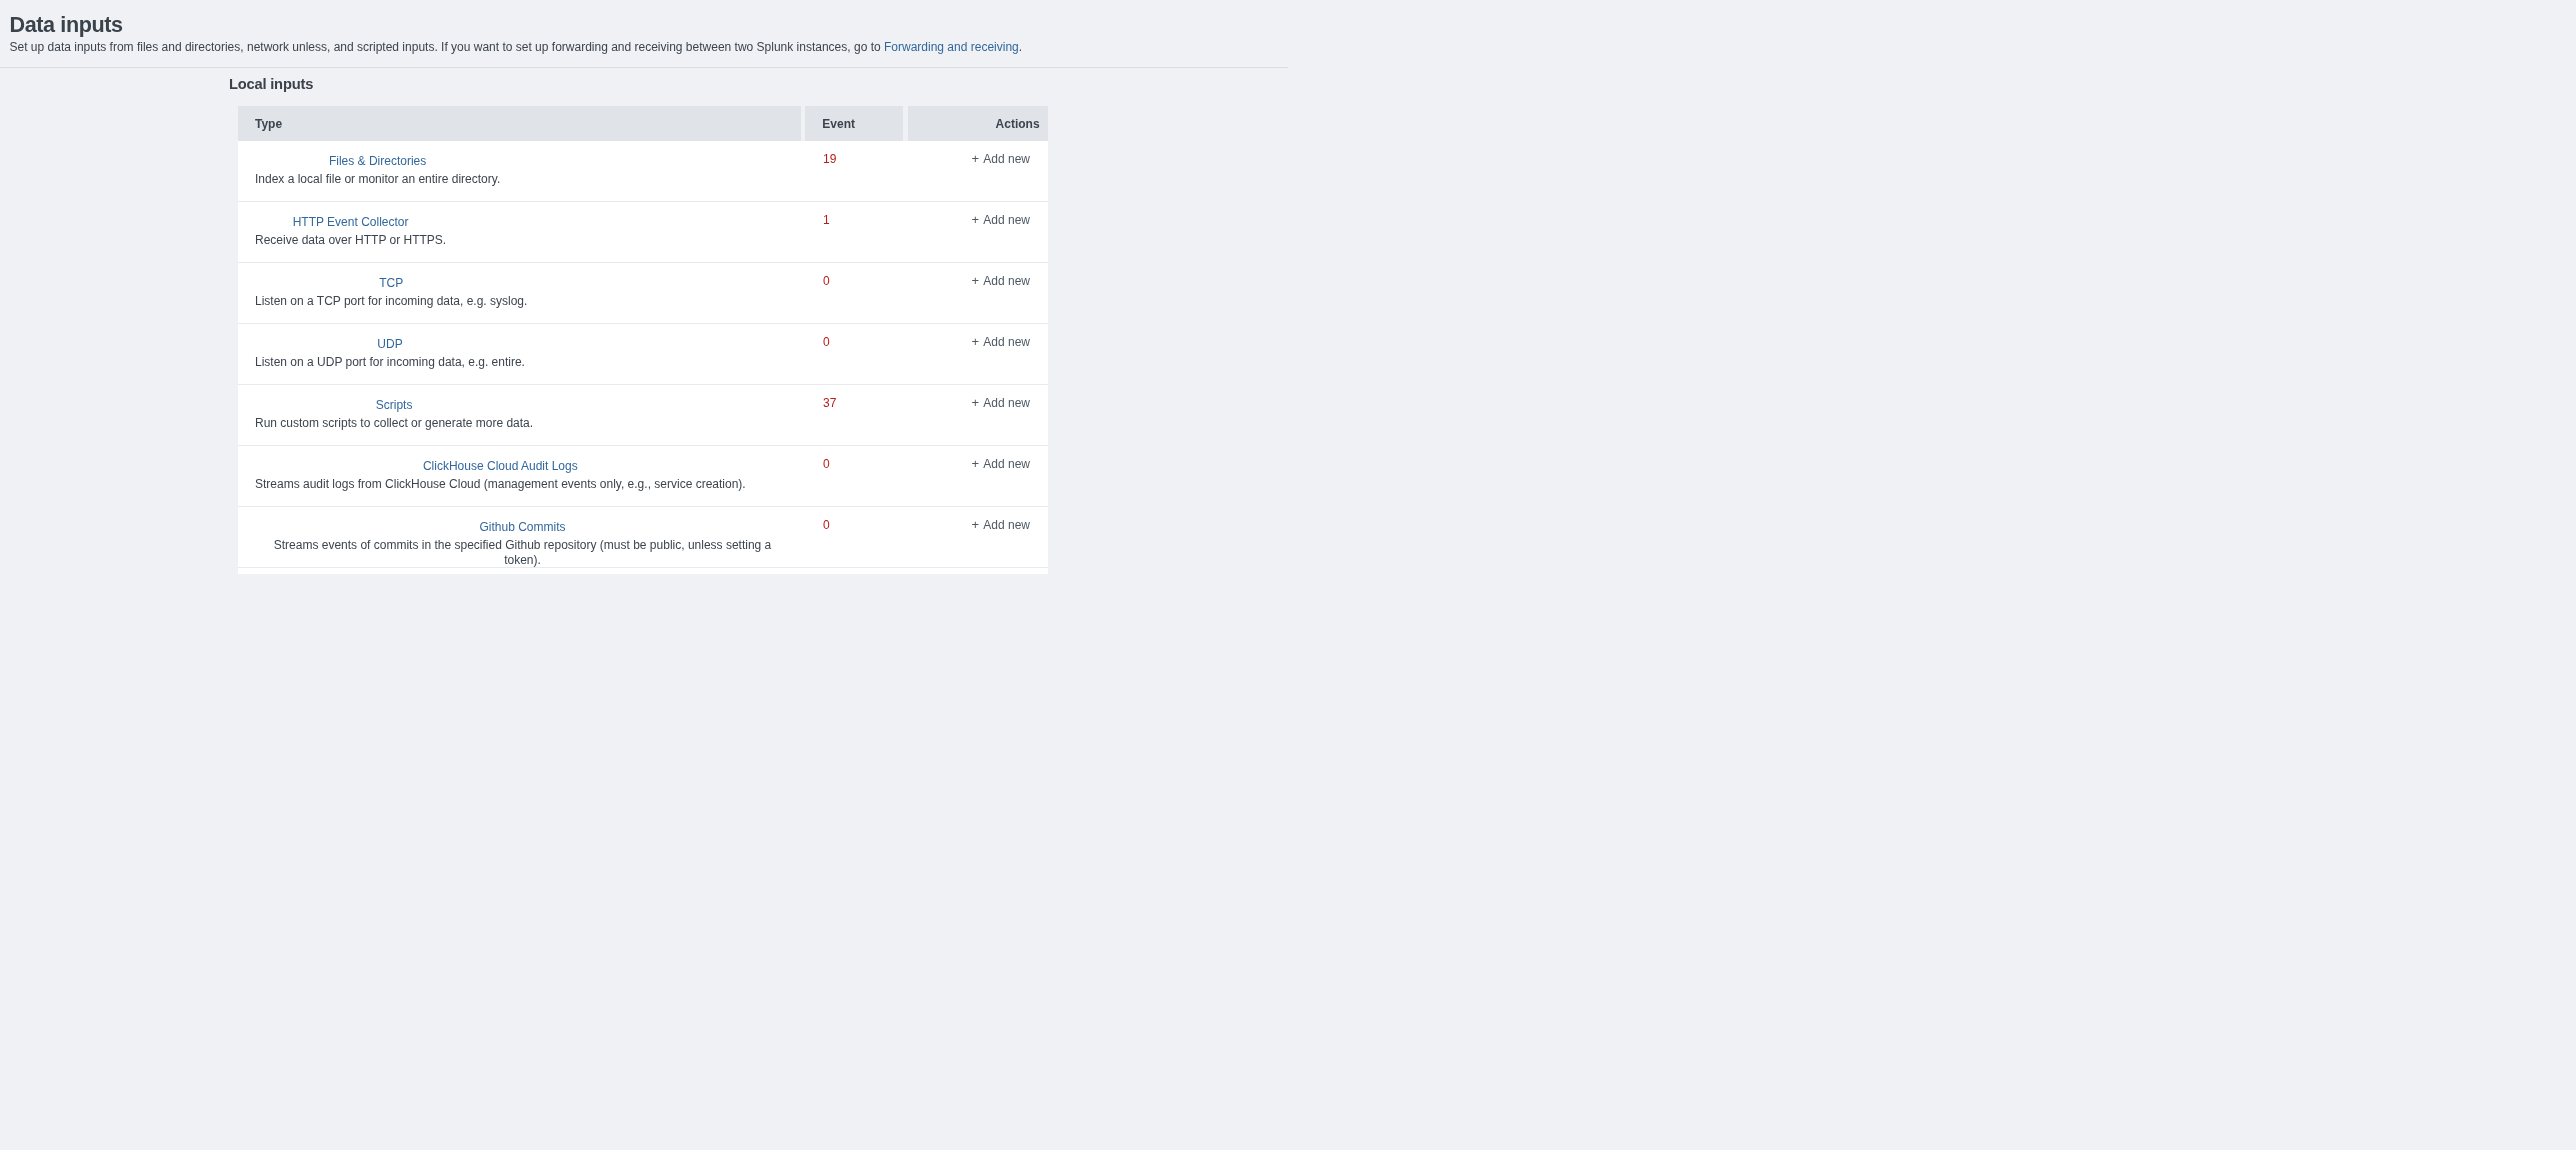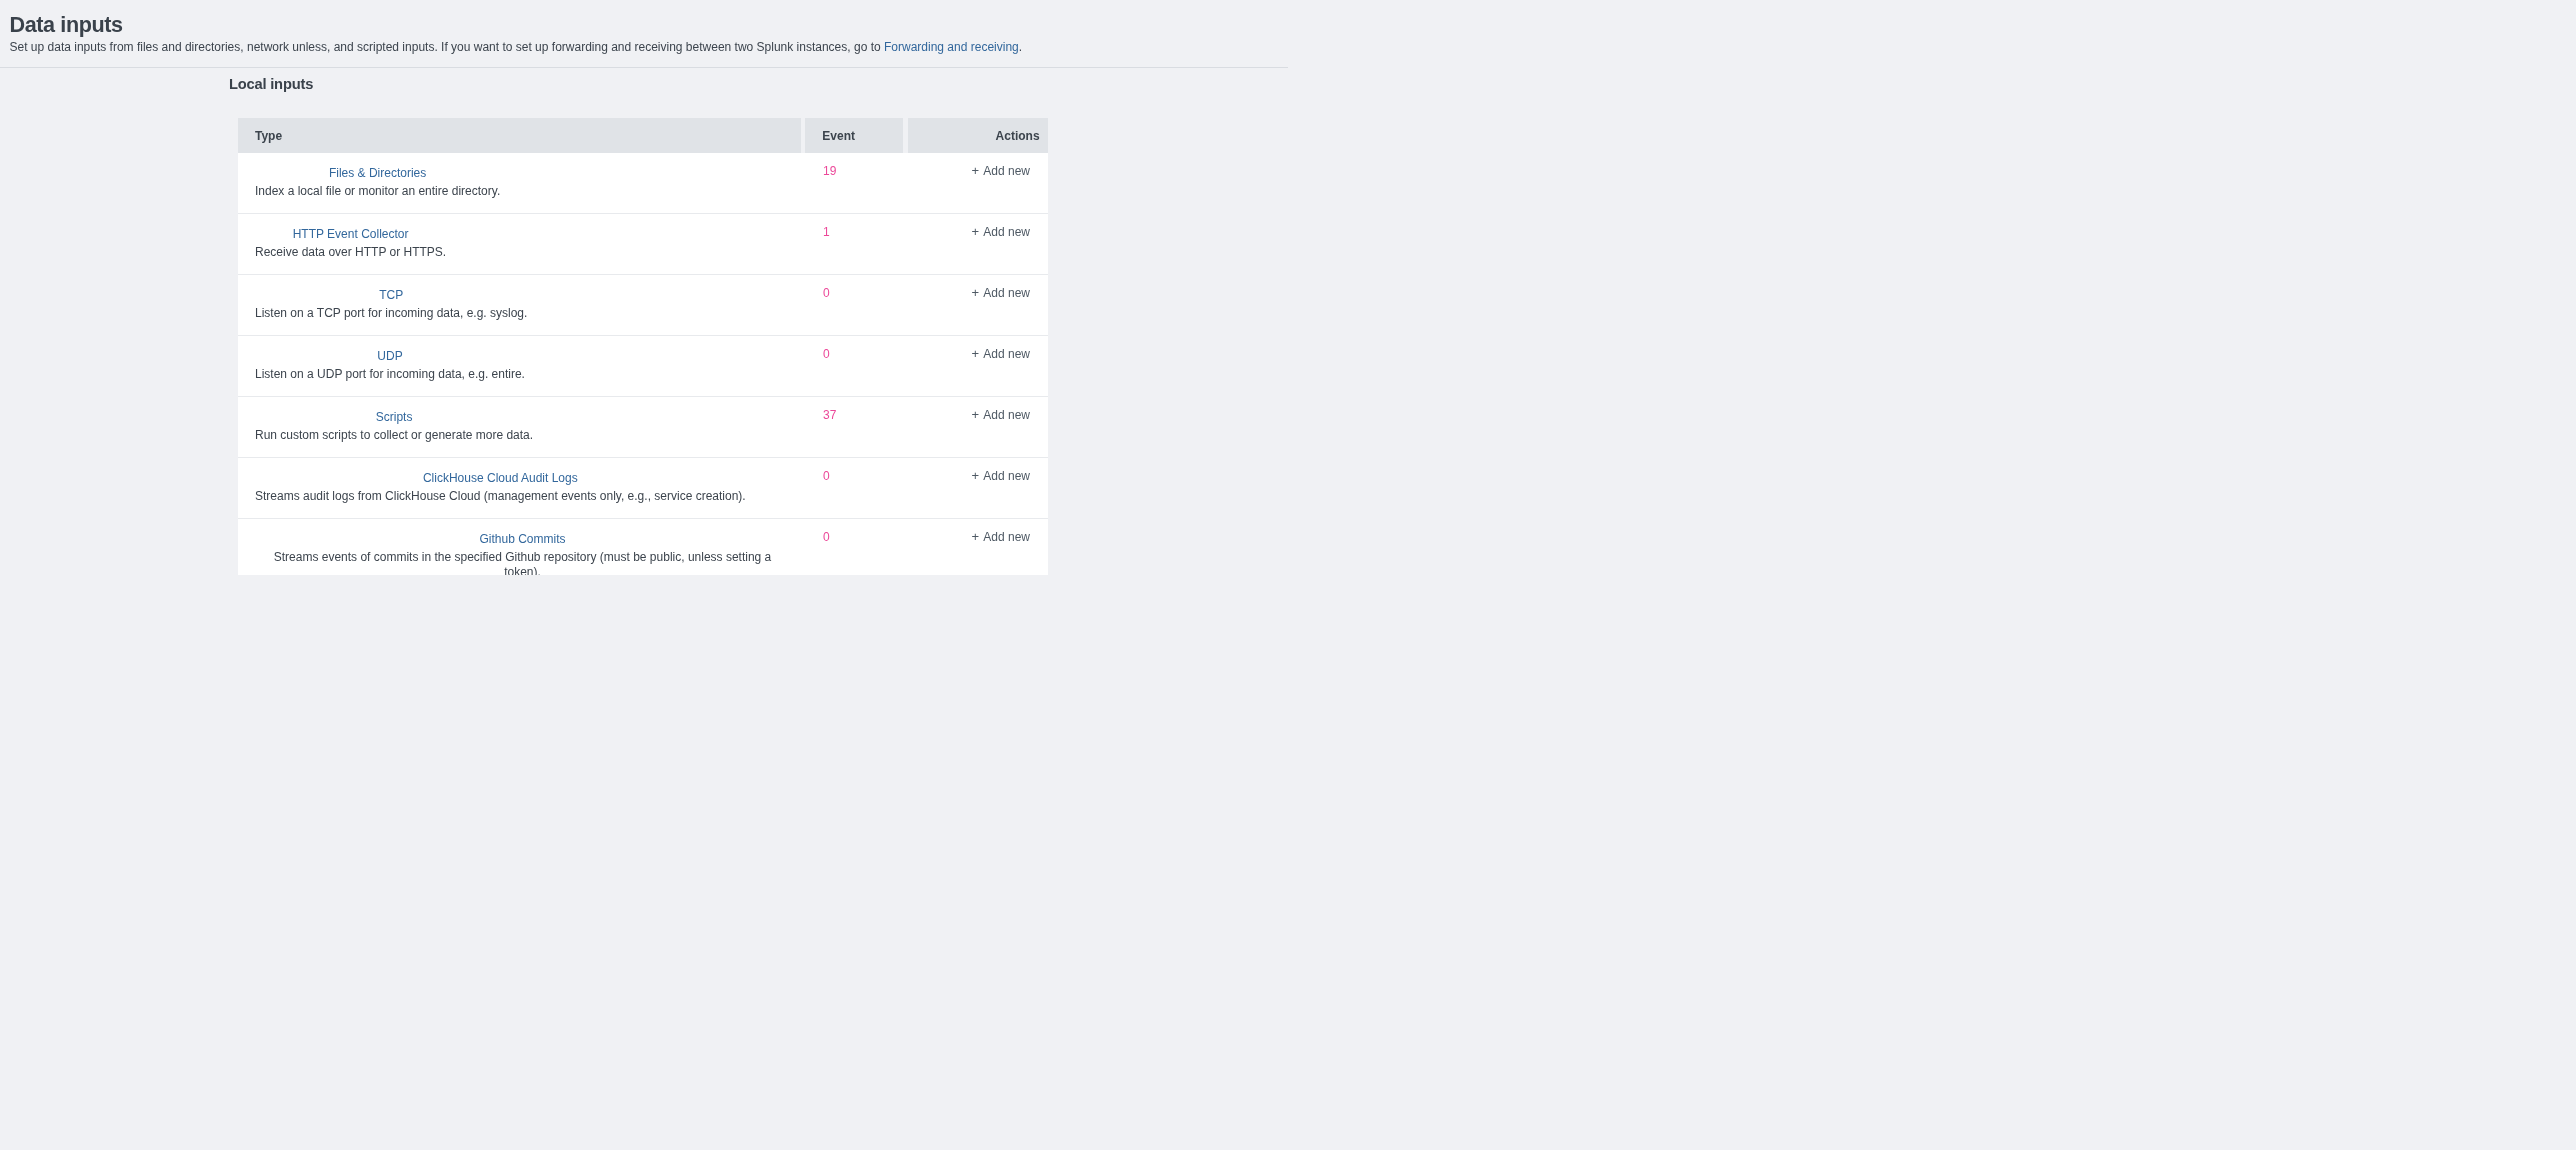--- a/index.html
+++ b/index.html
@@ -56,21 +56,21 @@
     font-size: 14.7px;
     font-weight: bold;
     letter-spacing: -0.2px;
     color: #3a424b;
   }
 
   
   .inputs-table {
     position: absolute;
     left: 238px;
-    top: 118px;
+    top: 106px;
     width: 810px;
   }
   .thead {
     display: flex;
     height: 35px;
   }
   .th {
     background: #e0e3e7;
     box-sizing: border-box;
     font-size: 12px;
@@ -112,21 +112,21 @@
     font-size: 12px;
     line-height: 14.7px;
     color: #3c444d;
   }
   .cell-inputs {
     position: absolute;
     left: 585px;
     top: 11.2px;
     font-size: 12px;
     line-height: 14.7px;
-    color: #ec4899;
+    color: #b91c1c;
   }
   .cell-actions {
     position: absolute;
     right: 18px;
     top: 11.2px;
     font-size: 12px;
     line-height: 14.7px;
   }
   .add-new-link {
     color: #4e5964;

